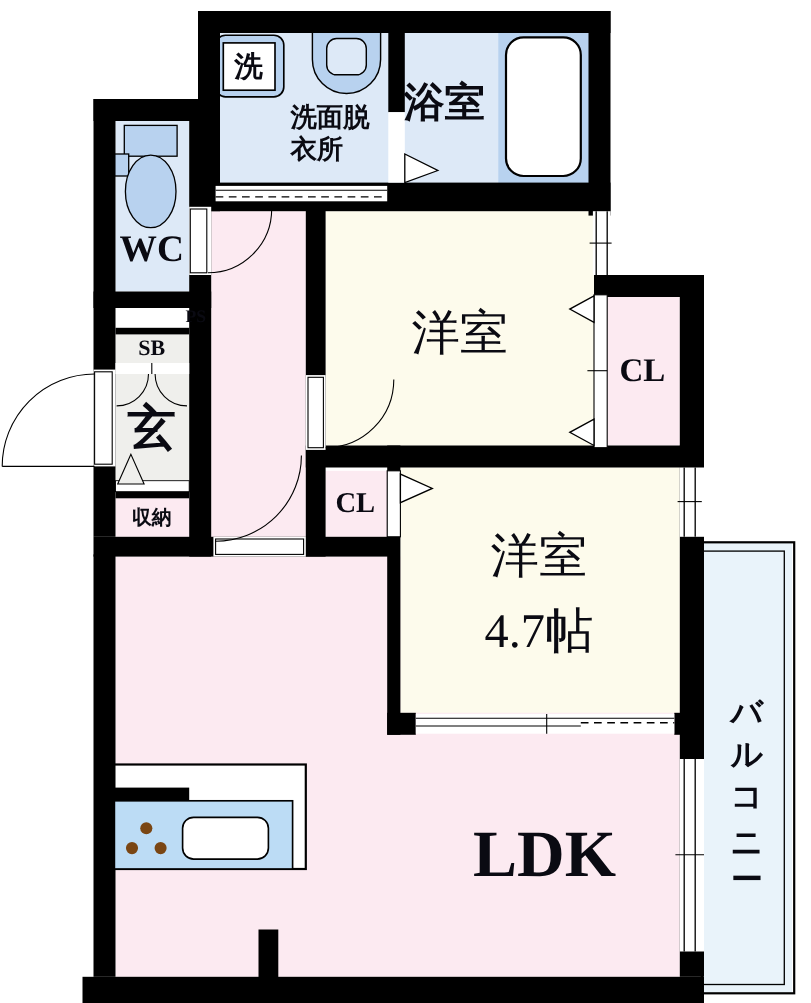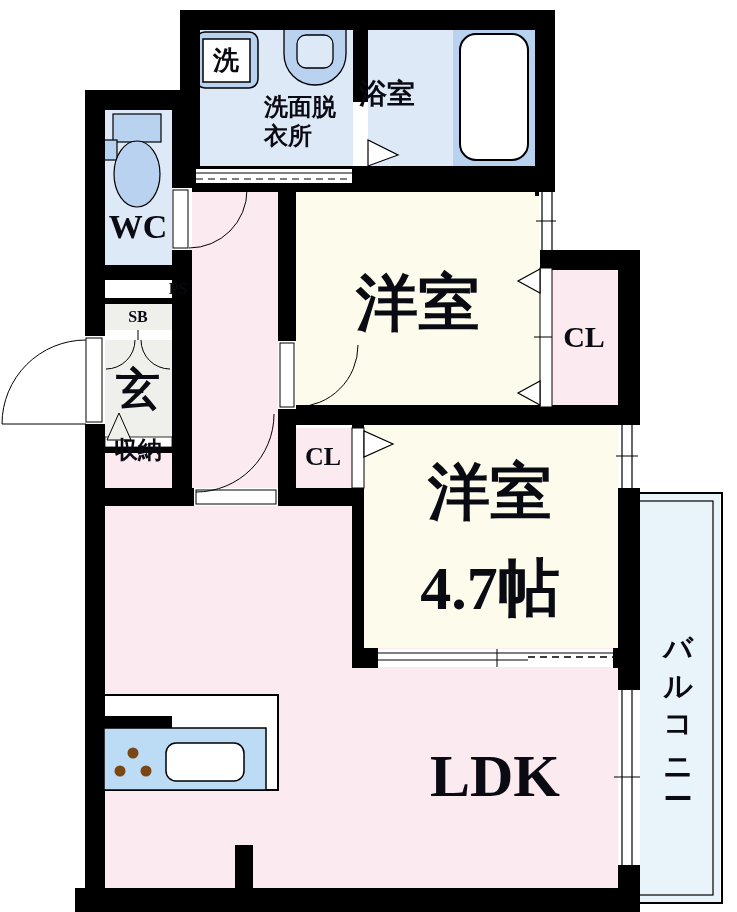--- a/index.html
+++ b/index.html
@@ -2,21 +2,21 @@
 <html><head>
 <meta charset="utf-8">
 <style>
   html,body{margin:0;padding:0;background:#fff;}
   #plan{position:relative;width:737px;height:912px;background:#fff;overflow:hidden;
         font-family:"Liberation Serif","DejaVu Serif",serif;color:#0a0a12;}
   #plan svg{position:absolute;left:0;top:0;}
   .lbl{position:absolute;transform:translate(-50%,-50%);white-space:nowrap;
        text-align:center;line-height:1;font-weight:600;}
   .lbl .sz{display:block;}
-  .big{font-size:62px;font-weight:bold;line-height:1.55;}
+  .big{font-size:44px;font-weight:normal;line-height:1.55;}
   .ldk{font-size:60px;font-weight:bold;line-height:1.36;}
   .two{line-height:1.2;text-align:left;}
   .two span{display:block;}
   .vert{writing-mode:vertical-rl;letter-spacing:9px;line-height:1;}
 </style>
 </head>
 <body>
 
 <div id="plan">
 
@@ -190,27 +190,27 @@
   </g>
 </svg>
 
 <div class="lbl" style="left:226px;top:61px;font-size:26px;">洗</div>
 
 <div class="lbl two" style="left:300px;top:122px;font-size:24px;transform:translate(-50%,-50%);font-family:Liberation Serif, serif;">
   <span>洗面脱</span>
   <span>衣所</span>
 </div>
 
-<div class="lbl" style="left:387px;top:94px;font-size:28px;">浴室</div>
+<div class="lbl" style="left:404px;top:94px;font-size:37px;">浴室</div>
 
 <div class="lbl" style="left:138px;top:227px;font-size:34px;text-align:center;">WC</div>
 <div class="lbl" style="left:138px;top:289px;font-size:16px;margin-left:40px;">PS</div>
-<div class="lbl" style="left:138px;top:317px;font-size:16px;">SB</div>
+<div class="lbl" style="left:138px;top:317px;font-size:20px;">SB</div>
 <div class="lbl" style="left:138px;top:390px;font-size:44px;">玄</div>
-<div class="lbl" style="left:138px;top:450px;font-size:24px;">収納</div>
+<div class="lbl" style="left:138px;top:470px;font-size:18px;">収納</div>
 
 <div class="lbl big" style="left:418px;top:303px;">
   <span>洋室</span>
 </div>
 
 <div class="lbl" style="left:584px;top:337px;font-size:30px;">CL</div>
 <div class="lbl" style="left:323px;top:457px;font-size:26px;">CL</div>
 
 <div class="lbl big" style="left:490px;top:540px;">
   <span>洋室</span>

